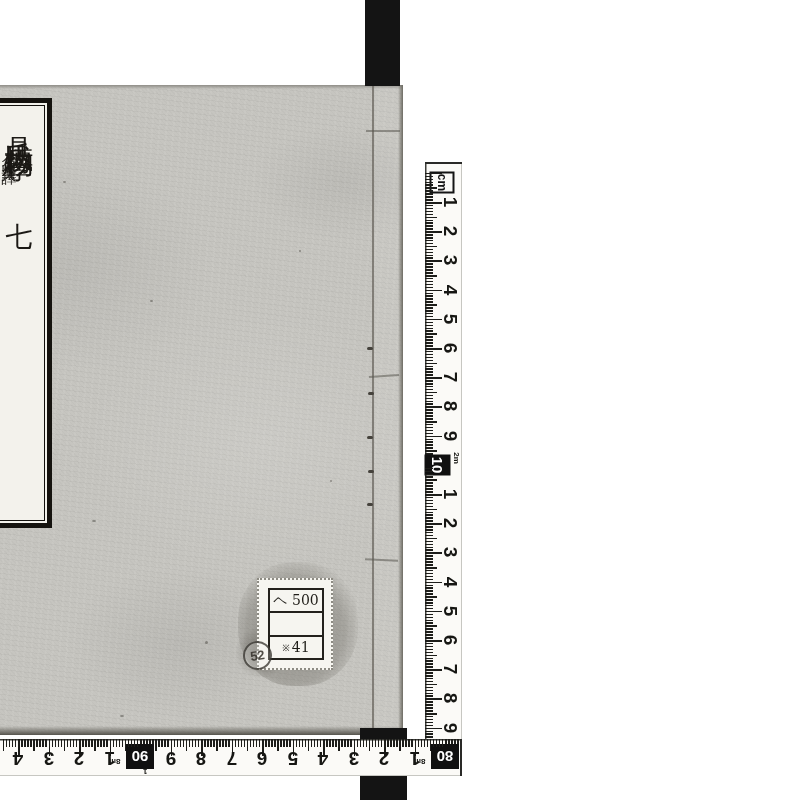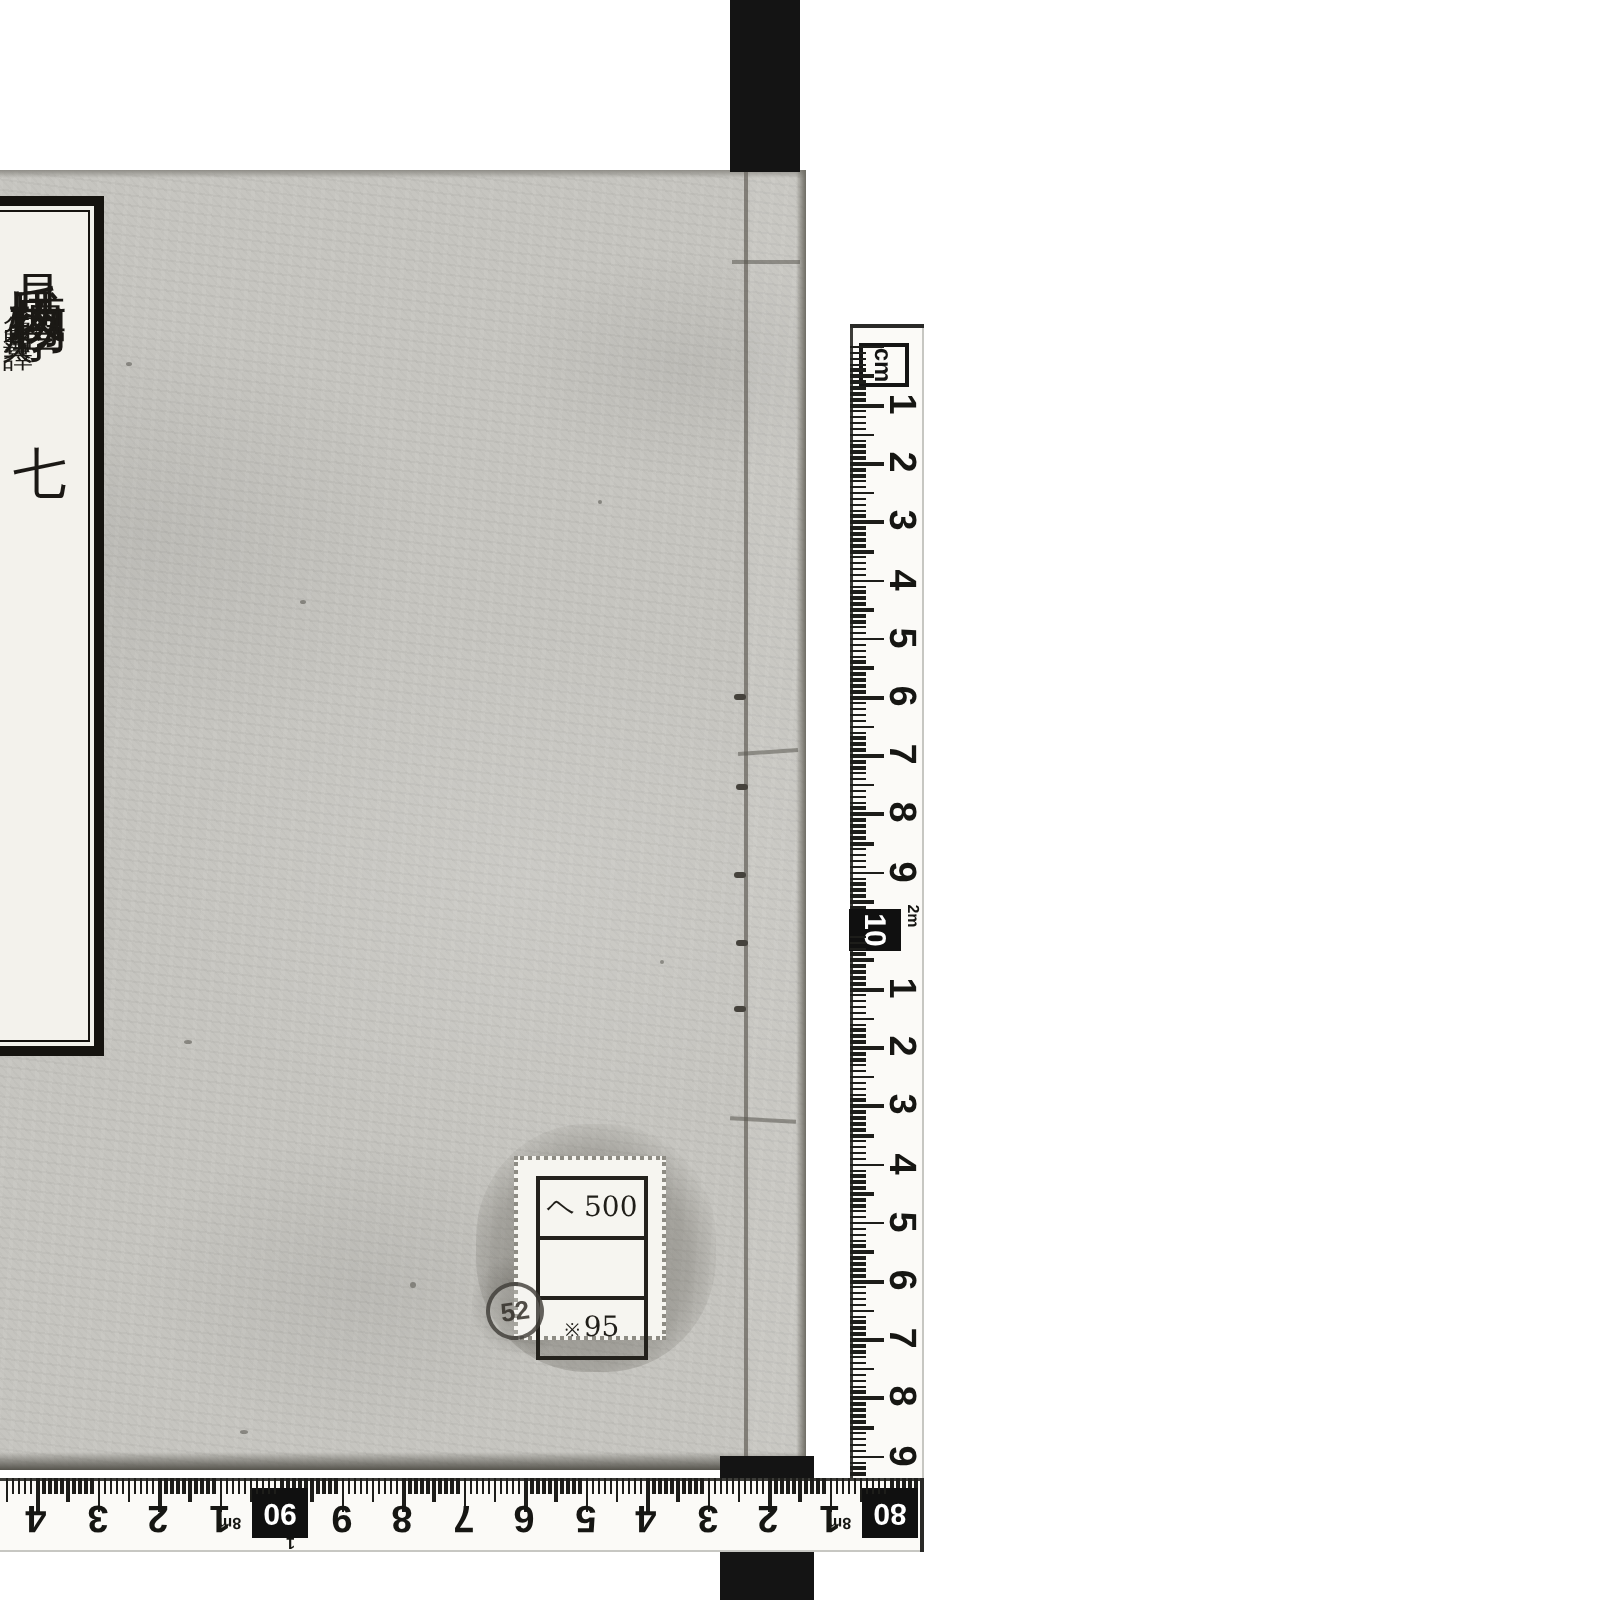--- a/index.html
+++ b/index.html
@@ -44,21 +44,21 @@
     align-self:flex-start;margin-left:7px;}
   #label-volume{font-size:27px;margin-top:40px;}
 
   
   #stain{position:absolute;left:238px;top:477px;width:120px;height:124px;border-radius:46%;
     background:radial-gradient(ellipse at 48% 55%, rgba(80,77,69,.50), rgba(80,77,69,.28) 55%, rgba(80,77,69,0) 76%);}
   #stain2{position:absolute;left:236px;top:540px;width:50px;height:55px;border-radius:50%;
     background:radial-gradient(circle, rgba(70,67,60,.45), rgba(70,67,60,0) 70%);}
   #sticker{position:absolute;left:257px;top:493px;width:76px;height:92px;background:#f6f5f0;
     border:2px dotted #8d8b83;box-sizing:border-box;}
-  #sticker-box{position:absolute;left:9px;top:8px;width:56px;height:92px;
+  #sticker-box{position:absolute;left:9px;top:8px;width:56px;height:72px;
     border:2px solid #23211c;box-sizing:border-box;display:flex;flex-direction:column;}
   .sticker-row{flex:1;border-bottom:2px solid #23211c;display:flex;align-items:center;
     justify-content:center;font-family:"DejaVu Serif","Liberation Serif",serif;
     color:#201e19;font-size:14px;}
   .sticker-row:last-child{border-bottom:none;}
   .small-mark{font-size:9px;margin-right:2px;}
   #stamp-circle{position:absolute;left:243px;top:556px;width:29px;height:29px;border-radius:50%;
     border:2.5px solid rgba(50,47,41,.75);box-sizing:border-box;display:flex;align-items:center;
     justify-content:center;font-size:13px;font-weight:bold;color:rgba(50,47,41,.85);
     transform:rotate(-8deg);background:rgba(245,244,238,.25);}
@@ -128,21 +128,21 @@
     </div>
 
     <div id="stain"></div>
     <div id="stain2"></div>
     <div id="sticker">
       <div id="sticker-box">
         <div class="sticker-row">ヘ 500</div>
         <div class="sticker-row"></div>
         <div class="sticker-row">
           <span class="small-mark">※</span>
-          <span>95</span>
+          <span>41</span>
         </div>
       </div>
     </div>
     <div id="stamp-circle">
       <span>52</span>
     </div>
   </div>
 
   <div id="bar-top"></div>
   <div id="bar-bottom"></div>

